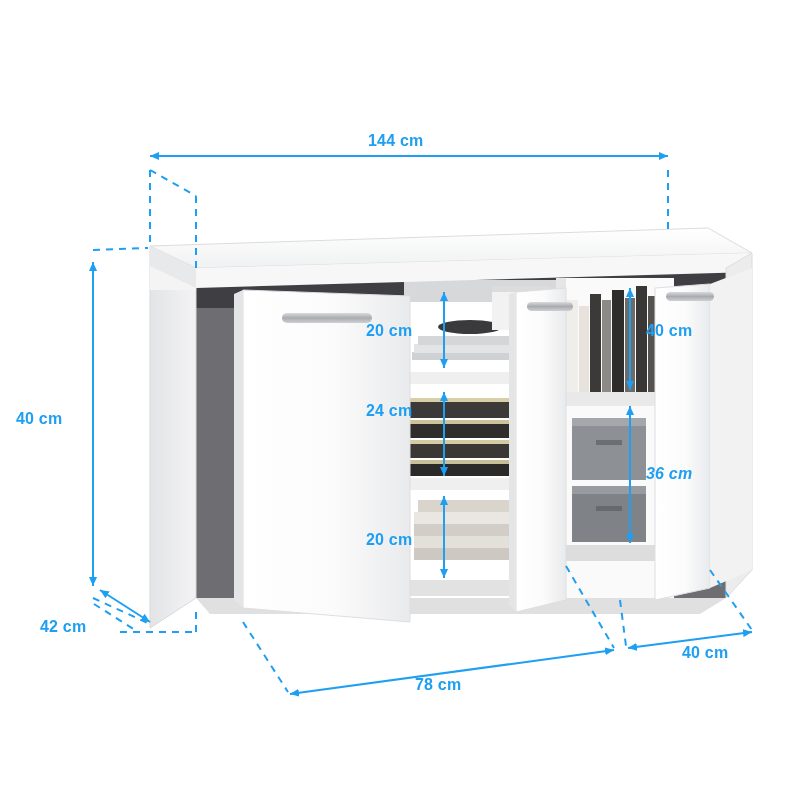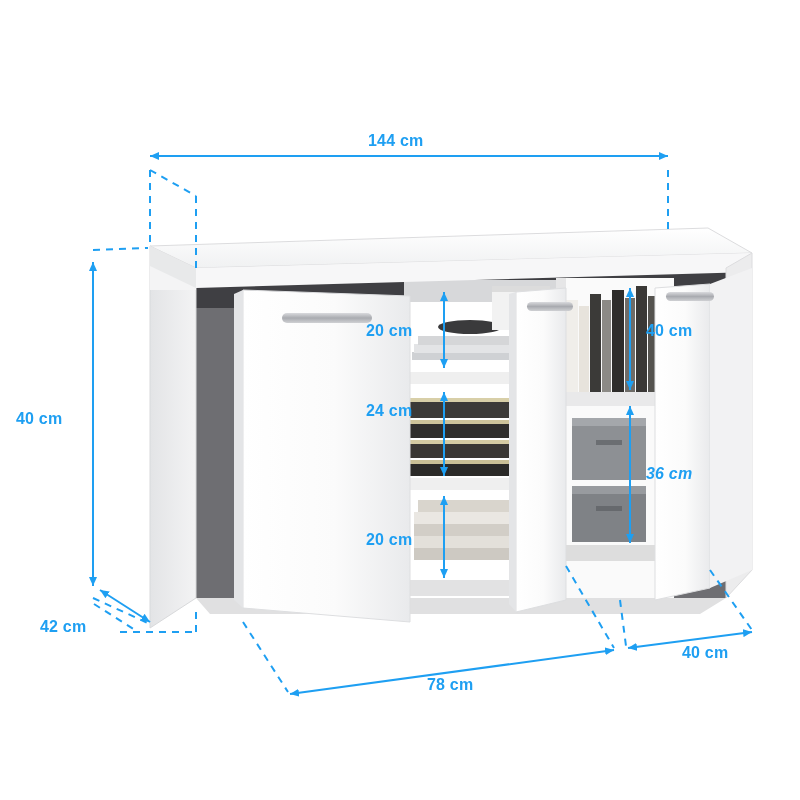--- a/index.html
+++ b/index.html
@@ -206,21 +206,21 @@
 
       <line x1="630" y1="288" x2="630" y2="390" marker-start="url(#arrR)" marker-end="url(#arrL)"></line>
       <line x1="630" y1="406" x2="630" y2="543" marker-start="url(#arrR)" marker-end="url(#arrL)"></line>
     </g>
   </svg>
 
   <div class="layer">
     <div class="dim-label" style="left:368px; top:132px;">144 cm</div>
     <div class="dim-label" style="left:16px;  top:410px;">40 cm</div>
     <div class="dim-label" style="left:40px;  top:618px;">42 cm</div>
-    <div class="dim-label" style="left:427px; top:676px;">78 cm</div>
+    <div class="dim-label" style="left:415px; top:676px;">78 cm</div>
     <div class="dim-label" style="left:682px; top:644px;">40 cm</div>
     <div class="dim-label" style="left:366px; top:322px;">20 cm</div>
     <div class="dim-label" style="left:366px; top:402px;">24 cm</div>
     <div class="dim-label" style="left:366px; top:531px;">20 cm</div>
     <div class="dim-label" style="left:646px; top:322px;">40 cm</div>
     <div class="dim-label" style="left:646px; top:465px;font-style:italic;">36 cm</div>
   </div>
 
 </div>
 

